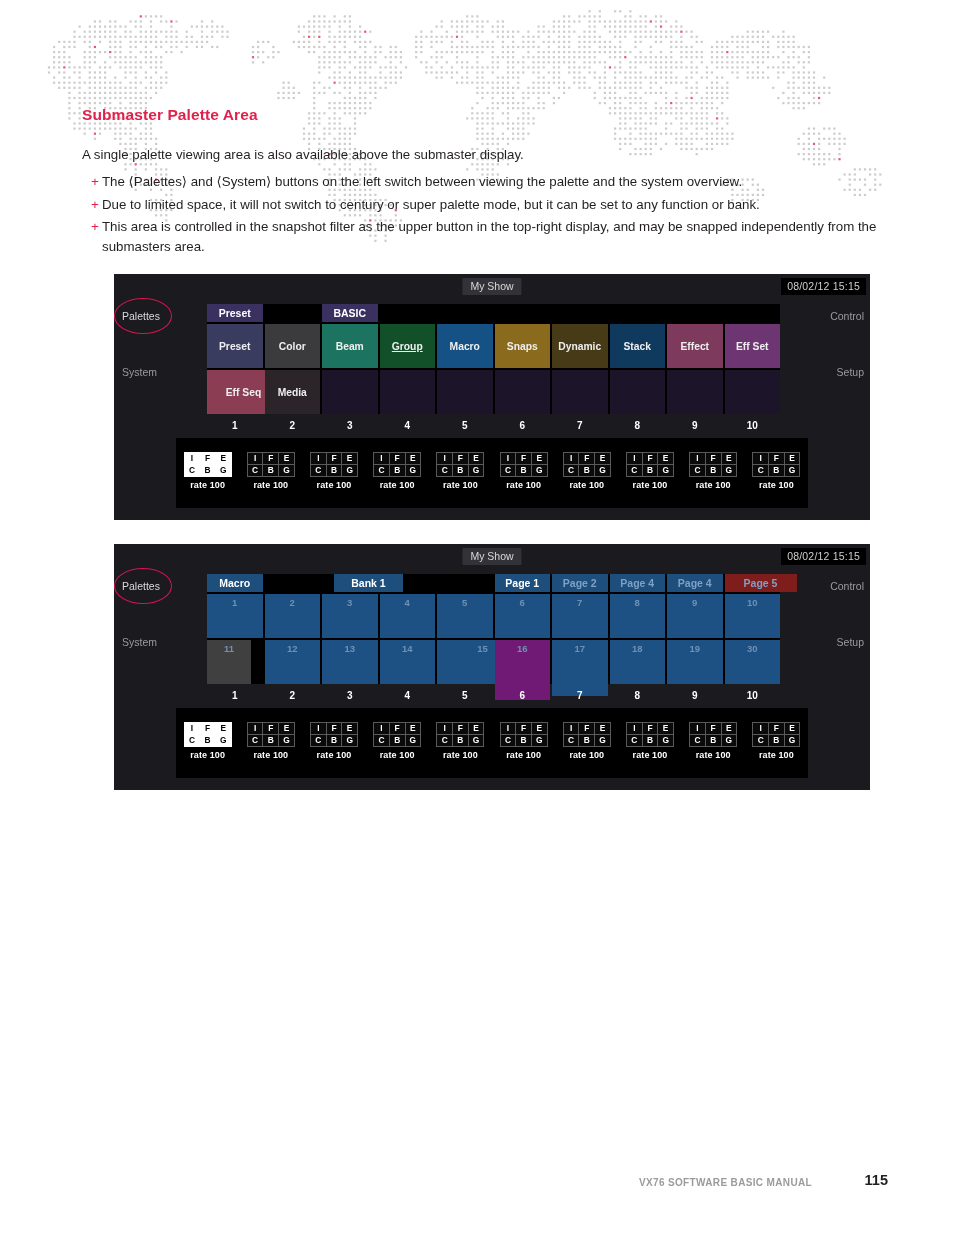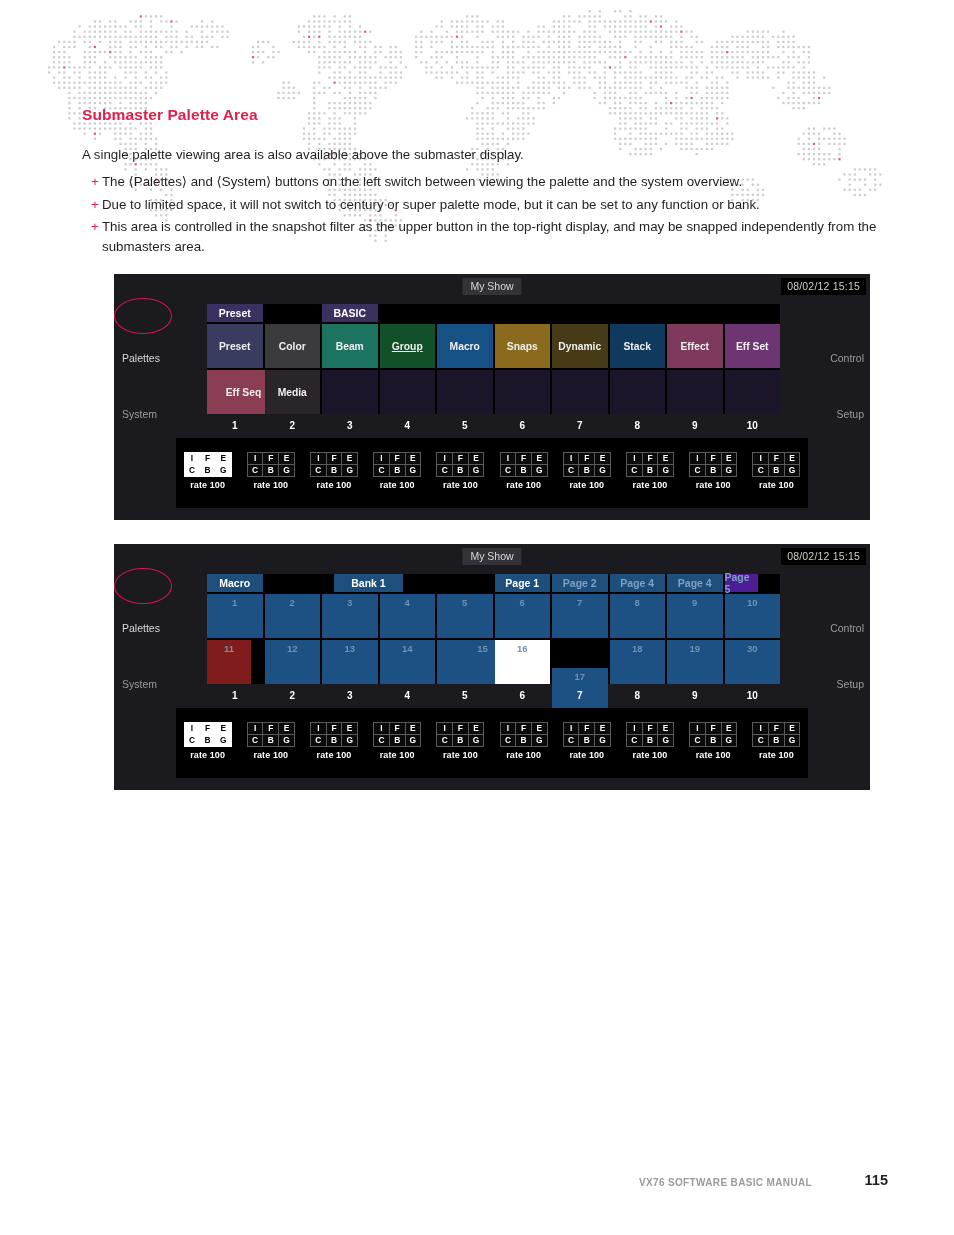--- a/index.html
+++ b/index.html
@@ -51,21 +51,21 @@
     font-size:10.5px;padding:2px 8px 3px 8px;border-radius:1px;
     white-space:nowrap;
   }
   .clock{
     position:absolute;right:4px;top:4px;
     background:#000;color:#cfcfcf;
     font-size:10.5px;padding:2px 6px 3px 6px;
     white-space:nowrap;letter-spacing:.2px;
   }
   .sidelbl{
-    position:absolute;color:#9b9aa0;font-size:10.5px;white-space:nowrap;margin-top:42px;
+    position:absolute;color:#9b9aa0;font-size:10.5px;white-space:nowrap;
   }
   .sidelbl.bright{color:#d9d9dd;}
   .ellipse{
     position:absolute;border:1.6px solid #d6154e;border-radius:50%;
     pointer-events:none;
   }
 
   
   .gridarea{position:absolute;background:#000;}
   .hdrbtn{
@@ -2514,38 +2514,38 @@
   <div class="sidelbl" style="right:6px;top:36px;">Control</div>
   <div class="sidelbl" style="right:6px;top:92px;">Setup</div>
 
   <div class="gridarea" id="grid2" style="left:93px;top:30px;width:573px;height:110px;">
       <div class="hdrbtn" style="left: 0px; width: 55.5px; background: rgb(29, 78, 124); color: rgb(255, 255, 255);">Macro</div>
       <div class="hdrbtn" style="left: 127px; width: 69px; background: rgb(29, 78, 124); color: rgb(255, 255, 255);">Bank 1</div>
       <div class="hdrbtn" style="left: 287.5px; width: 55.5px; background: rgb(29, 78, 124); color: rgb(255, 255, 255);">Page 1</div>
       <div class="hdrbtn" style="left: 345px; width: 55.5px; background: rgb(29, 78, 124); color: rgb(126, 160, 196);">Page 2</div>
       <div class="hdrbtn" style="left: 402.5px; width: 55.5px; background: rgb(29, 78, 124); color: rgb(126, 160, 196);">Page 4</div>
       <div class="hdrbtn" style="left: 460px; width: 55.5px; background: rgb(29, 78, 124); color: rgb(126, 160, 196);">Page 4</div>
-      <div class="hdrbtn" style="left: 517.5px; width: 33px; background: #4c1d95; color: rgb(126, 160, 196);">Page 5</div>
+      <div class="hdrbtn" style="left: 517.5px; width: 72px; background: #7f1d1d; color: rgb(126, 160, 196);">Page 5</div>
       <div class="cellnum" style="left: 0px; top: 20px; width: 55.5px; height: 44px; background: rgb(29, 81, 131);">1</div>
       <div class="cellnum" style="left: 57.5px; top: 20px; width: 55.5px; height: 44px; background: rgb(29, 81, 131);">2</div>
       <div class="cellnum" style="left: 115px; top: 20px; width: 55.5px; height: 44px; background: rgb(29, 81, 131);">3</div>
       <div class="cellnum" style="left: 172.5px; top: 20px; width: 55.5px; height: 44px; background: rgb(29, 81, 131);">4</div>
       <div class="cellnum" style="left: 230px; top: 20px; width: 55.5px; height: 44px; background: rgb(29, 81, 131);">5</div>
       <div class="cellnum" style="left: 287.5px; top: 20px; width: 55.5px; height: 44px; background: rgb(29, 81, 131);">6</div>
       <div class="cellnum" style="left: 345px; top: 20px; width: 55.5px; height: 44px; background: rgb(29, 81, 131);">7</div>
       <div class="cellnum" style="left: 402.5px; top: 20px; width: 55.5px; height: 44px; background: rgb(29, 81, 131);">8</div>
       <div class="cellnum" style="left: 460px; top: 20px; width: 55.5px; height: 44px; background: rgb(29, 81, 131);">9</div>
       <div class="cellnum" style="left: 517.5px; top: 20px; width: 55.5px; height: 44px; background: rgb(29, 81, 131);">10</div>
-      <div class="cellnum" style="left: 0px; top: 66px; width: 44px; height: 44px; background: #7f1d1d;">11</div>
+      <div class="cellnum" style="left: 0px; top: 66px; width: 44px; height: 44px; background: #404040;">11</div>
       <div class="cellnum" style="left: 57.5px; top: 66px; width: 55.5px; height: 44px; background: rgb(29, 81, 131);">12</div>
       <div class="cellnum" style="left: 115px; top: 66px; width: 55.5px; height: 44px; background: rgb(29, 81, 131);">13</div>
       <div class="cellnum" style="left: 172.5px; top: 66px; width: 55.5px; height: 44px; background: rgb(29, 81, 131);">14</div>
       <div class="cellnum" style="left: 230px; top: 66px; width: 79px; height: 44px; background: rgb(29, 81, 131); padding-left: 12px;">15</div>
-      <div class="cellnum" style="left: 287.5px; top: 66px; width: 55.5px; height: 44px; background: #ffffff;">16</div>
-      <div class="cellnum" style="left: 345px; top: 66px; width: 55.5px; height: 56px; background: rgb(29, 81, 131); margin-top: 28px;">17</div>
+      <div class="cellnum" style="left: 287.5px; top: 66px; width: 55.5px; height: 60px; background: #701a75;">16</div>
+      <div class="cellnum" style="left: 345px; top: 66px; width: 55.5px; height: 56px; background: rgb(29, 81, 131);">17</div>
       <div class="cellnum" style="left: 402.5px; top: 66px; width: 55.5px; height: 44px; background: rgb(29, 81, 131);">18</div>
       <div class="cellnum" style="left: 460px; top: 66px; width: 55.5px; height: 44px; background: rgb(29, 81, 131); text-align: right;">19</div>
       <div class="cellnum" style="left: 517.5px; top: 66px; width: 55.5px; height: 44px; background: rgb(29, 81, 131);">30</div>
     </div>
   <div class="numrow" id="nums2" style="top:146px;">
       <div class="numlbl" style="left: 93px; width: 55.5px;">1</div>
       <div class="numlbl" style="left: 150.5px; width: 55.5px;">2</div>
       <div class="numlbl" style="left: 208px; width: 55.5px;">3</div>
       <div class="numlbl" style="left: 265.5px; width: 55.5px;">4</div>
       <div class="numlbl" style="left: 323px; width: 55.5px;">5</div>

